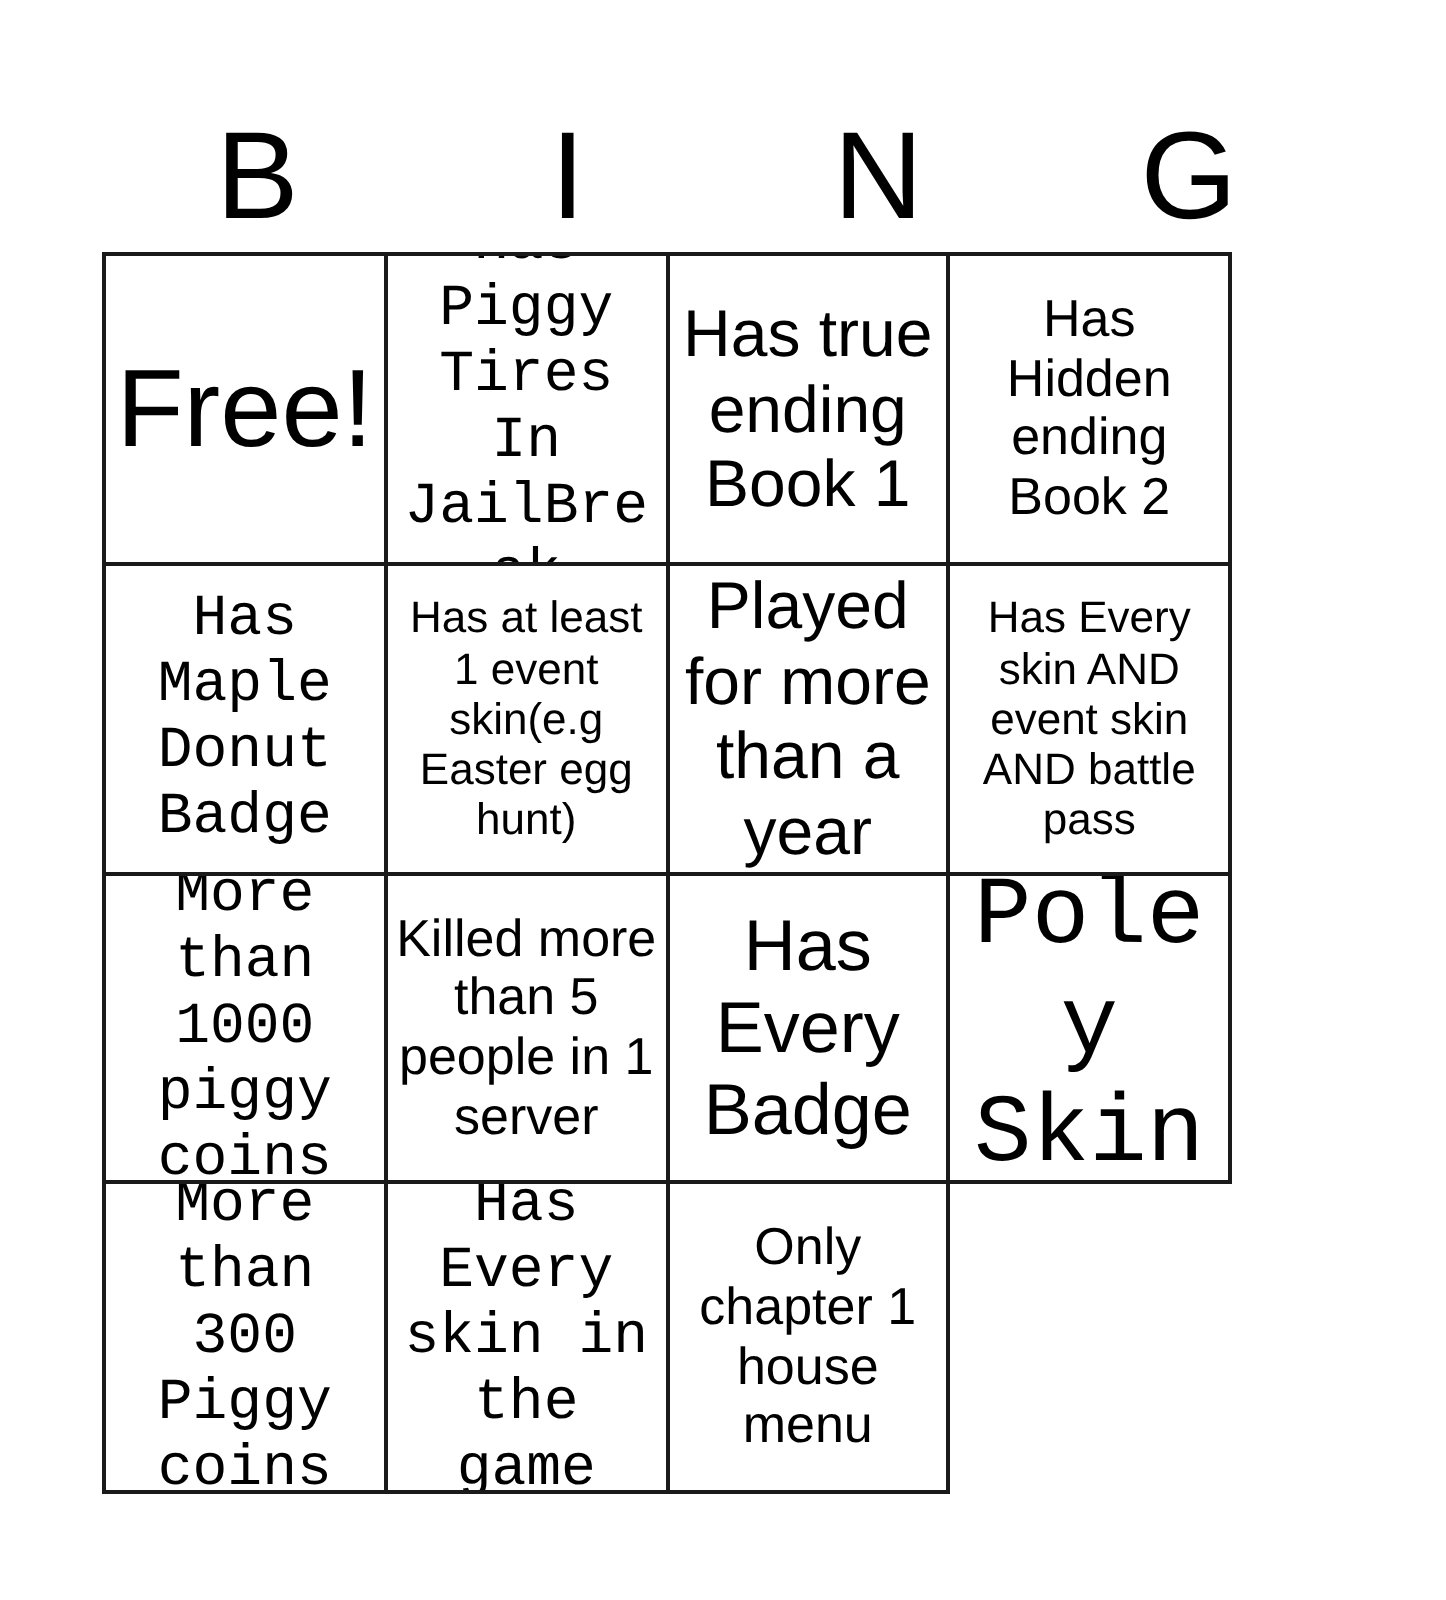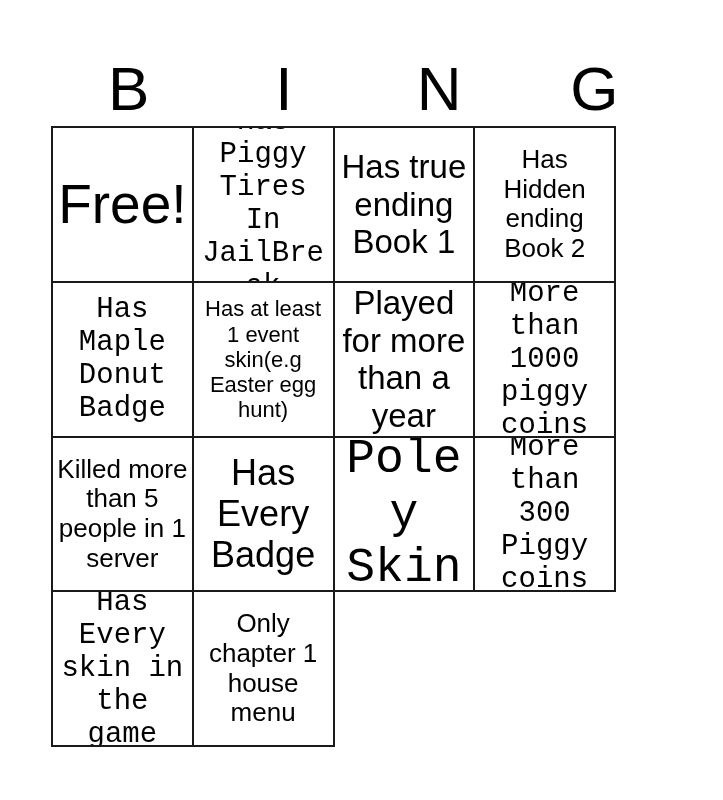--- a/index.html
+++ b/index.html
@@ -123,20 +123,23 @@
 
     <div class="bingo-cell">
       <span class="cell-text fs-md">Has Maple Donut Badge</span>
     </div>
     <div class="bingo-cell">
       <span class="cell-text fs-xxs">Has at least 1 event skin(e.g Easter egg hunt)</span>
     </div>
     <div class="bingo-cell">
       <span class="cell-text fs-lg">Played for more than a year</span>
     </div>
+    <div class="bingo-cell">
+      <span class="cell-text fs-xs">Has Every skin AND event skin AND battle pass</span>
+    </div>
 
     <div class="bingo-cell">
       <span class="cell-text fs-md">More than 1000 piggy coins</span>
     </div>
     <div class="bingo-cell">
       <span class="cell-text fs-sm">Killed more than 5 people in 1 server</span>
     </div>
     <div class="bingo-cell">
       <span class="cell-text fs-xl">Has Every Badge</span>
     </div>

